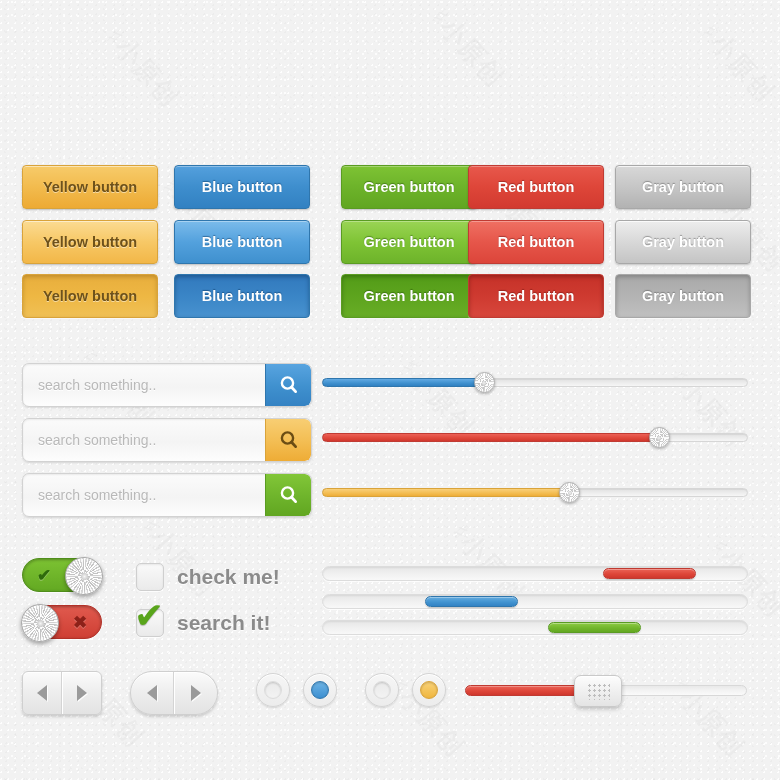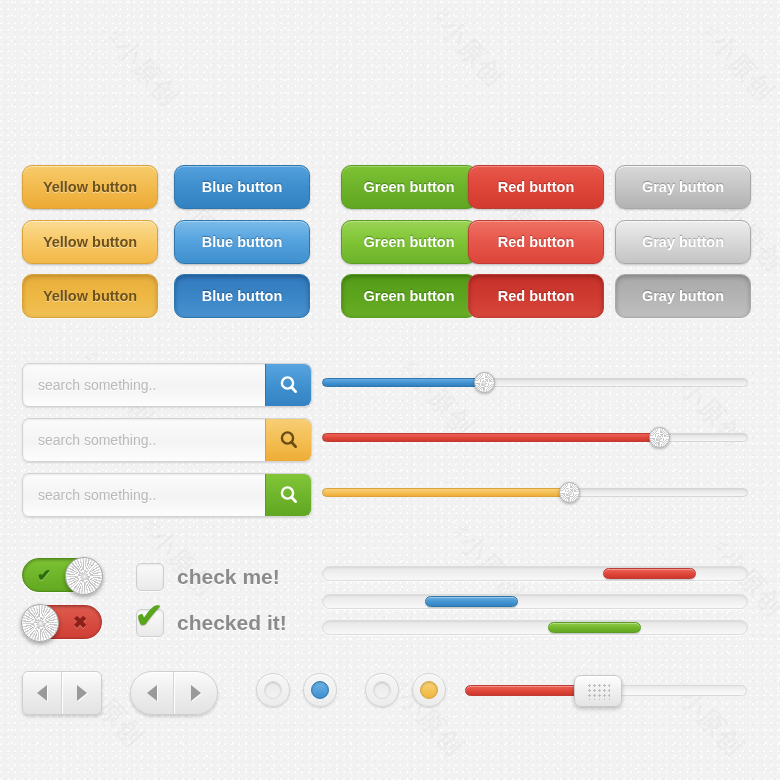--- a/index.html
+++ b/index.html
@@ -30,21 +30,21 @@
     white-space:nowrap;
     letter-spacing:1px;
     font-family:"DejaVu Sans", sans-serif;
   }
   #stage{position:absolute;inset:0;z-index:5;}
 
   
   .btn{
     position:absolute;
     width:136px;height:44px;
-    border-radius:10px;
+    border-radius:4px;
     display:flex;align-items:center;justify-content:center;
     font-size:14.5px;font-weight:bold;
     cursor:pointer;
     box-sizing:border-box;
     user-select:none;
   }
   
   .btn.yellow{
     color:#6e5119;
     text-shadow:0 1px 0 rgba(255,255,255,.5);
@@ -406,21 +406,21 @@
   </div>
 
   <div class="checkrow" style="left:136px; top:563px;align-items:center;">
     <div class="checkbox"></div>
     <div class="clabel">check me!</div>
   </div>
   <div class="checkrow" style="left:136px; top:609px;">
     <div class="checkbox">
       <span class="tick">✔</span>
     </div>
-    <div class="clabel">checked it!</div>
+    <div class="clabel">search it!</div>
   </div>
 
   <div class="scrollbar" style="top:566px;">
     <div class="thumb red" id="sbt-0" style="left: 66%; width: 22%;"></div>
   </div>
   <div class="scrollbar" style="top:594px;">
     <div class="thumb blue" id="sbt-1" style="left: 24%; width: 22%;"></div>
   </div>
   <div class="scrollbar" style="top:620px;">
     <div class="thumb green" id="sbt-2" style="left: 53%; width: 22%;"></div>

